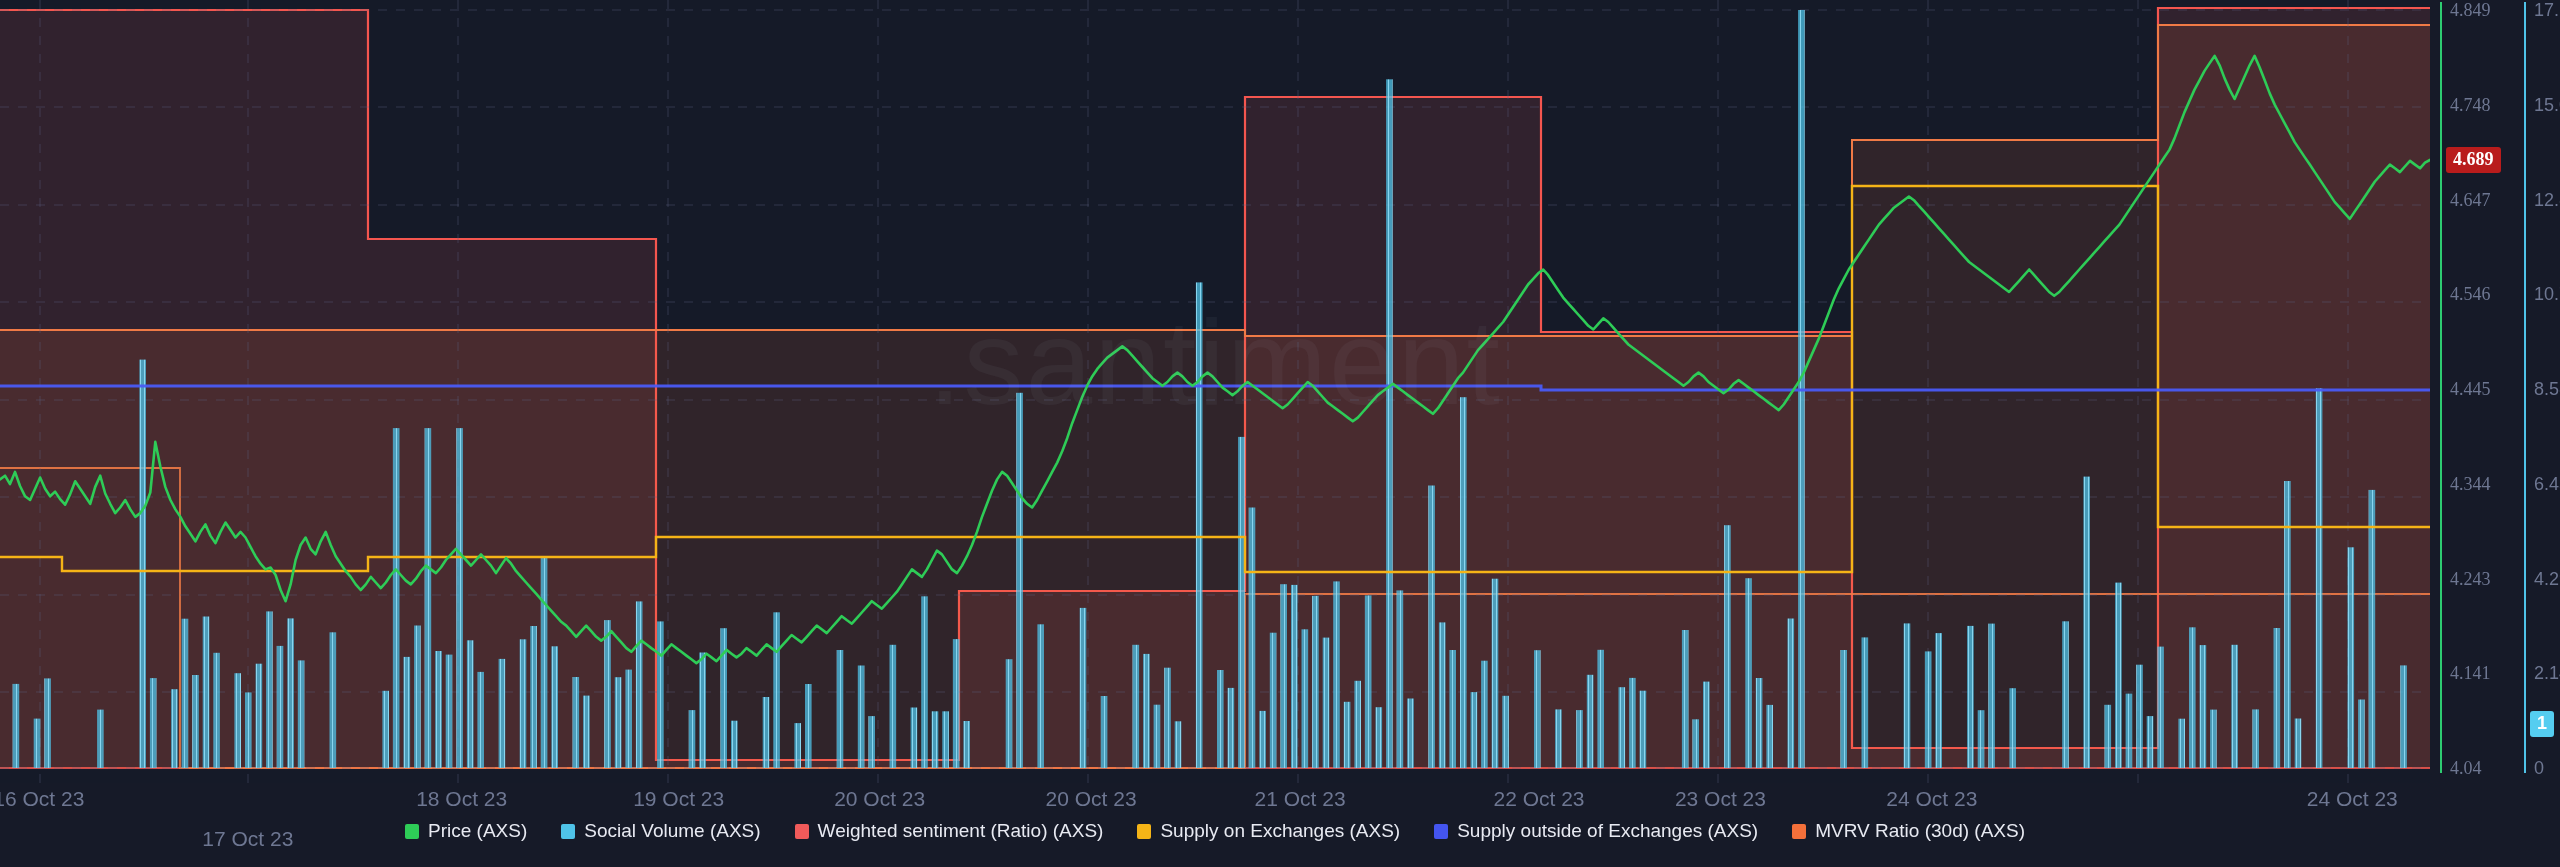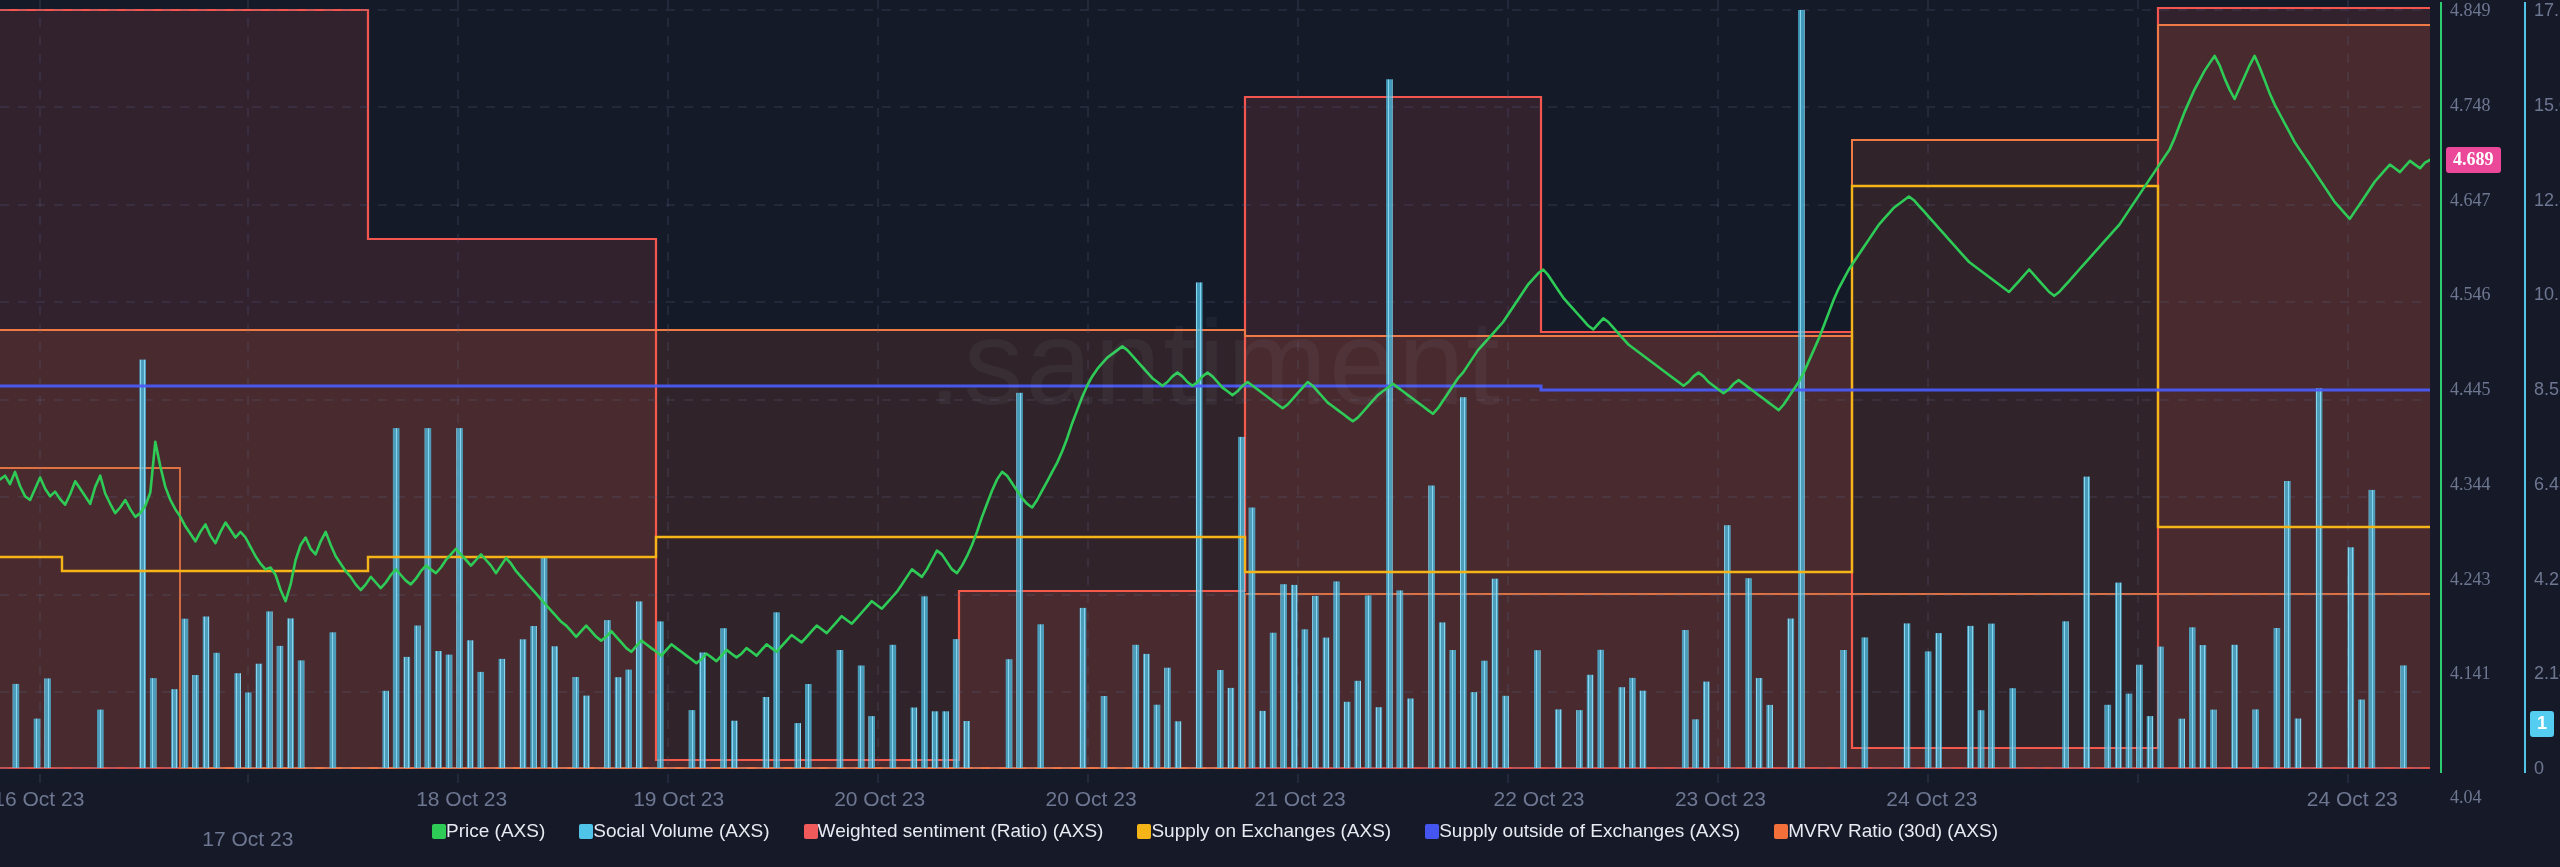--- a/index.html
+++ b/index.html
@@ -96,20 +96,21 @@
     left: 0; top: 820px;
     width: 2430px;
     display: flex;
     align-items: center;
     justify-content: center;
     gap: 34px;
   }
   .legend-item {
     display: flex;
     align-items: center;
+    gap: 9px;
     cursor: pointer;
   }
   .legend-swatch {
     width: 14px; height: 15px;
     border-radius: 2px;
     flex: none;
   }
   .legend-label {
     font-size: 19px;
     color: #e8eaf2;
@@ -367,22 +368,22 @@
   <div class="axis" id="axis-price">
     <div class="axis-line"></div>
   <div class="tick" style="top: 10px;">4.849</div>
       <div class="tick" style="top: 104.75px;">4.748</div>
       <div class="tick" style="top: 199.5px;">4.647</div>
       <div class="tick" style="top: 294.25px;">4.546</div>
       <div class="tick" style="top: 389px;">4.445</div>
       <div class="tick" style="top: 483.75px;">4.344</div>
       <div class="tick" style="top: 578.5px;">4.243</div>
       <div class="tick" style="top: 673.25px;">4.141</div>
-      <div class="tick" style="top: 797px;">4.04</div>
-      <div class="badge" style="top: 159.913px; background: #ec4899;">4.689</div>
+      <div class="tick" style="top: 768px;">4.04</div>
+      <div class="badge" style="top: 159.913px; background: #b91c1c;">4.689</div>
     </div>
   <div class="axis" id="axis-vol">
     <div class="axis-line"></div>
   <div class="tick" style="top: 10px;">17.17</div>
       <div class="tick" style="top: 104.75px;">15.024</div>
       <div class="tick" style="top: 199.5px;">12.878</div>
       <div class="tick" style="top: 294.25px;">10.731</div>
       <div class="tick" style="top: 389px;">8.585</div>
       <div class="tick" style="top: 483.75px;">6.439</div>
       <div class="tick" style="top: 578.5px;">4.293</div>

